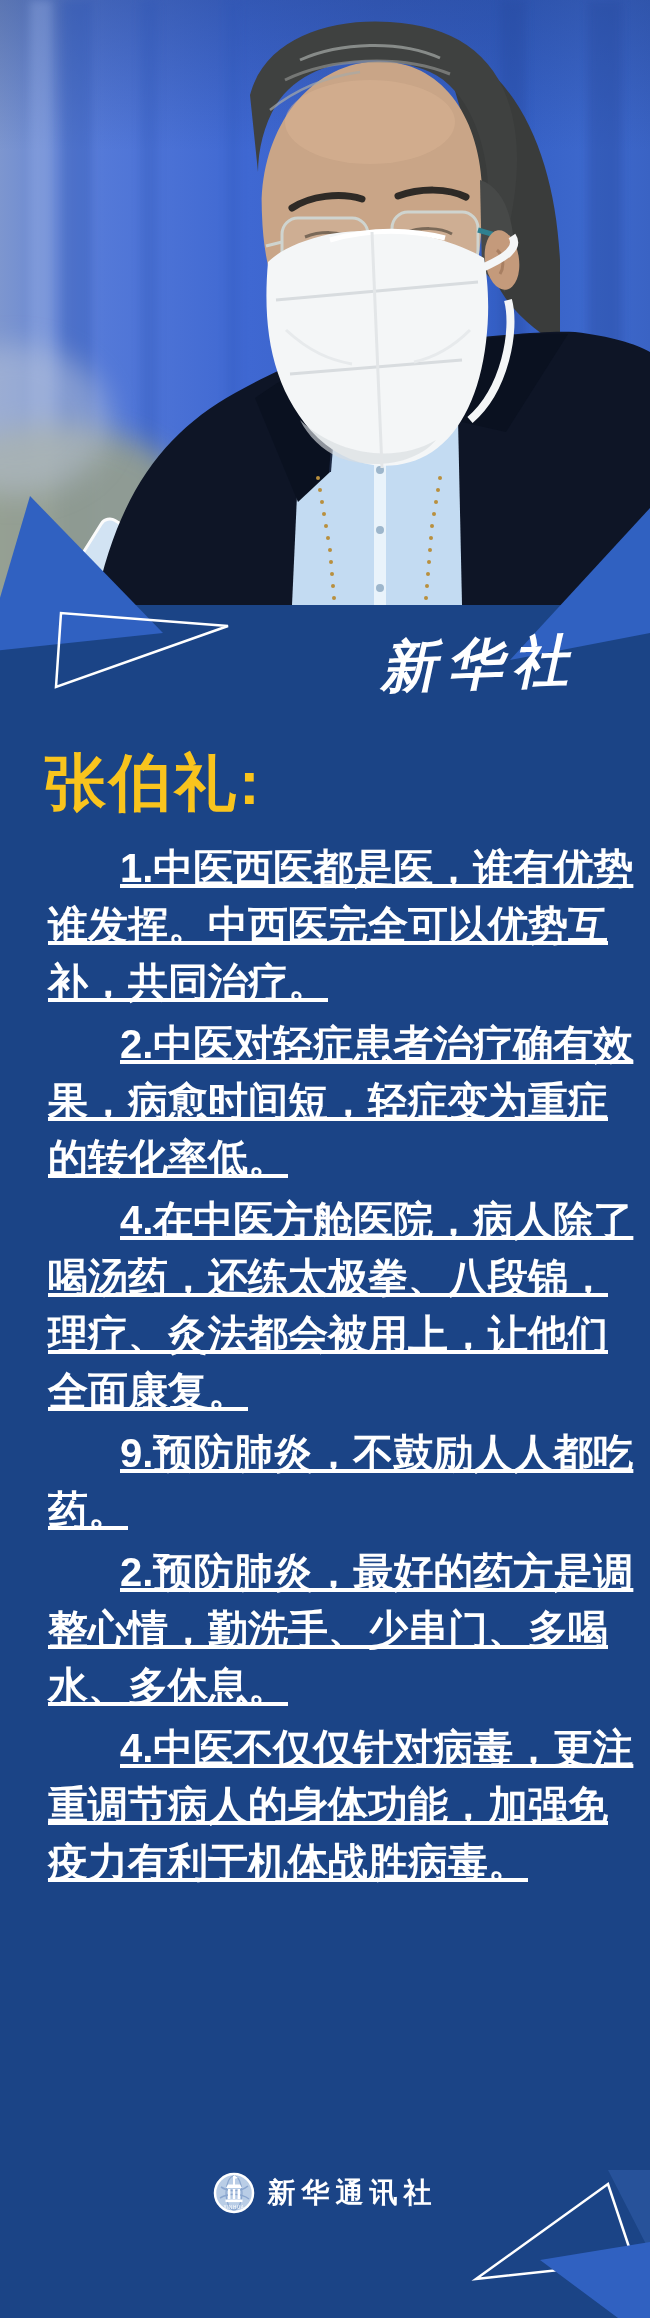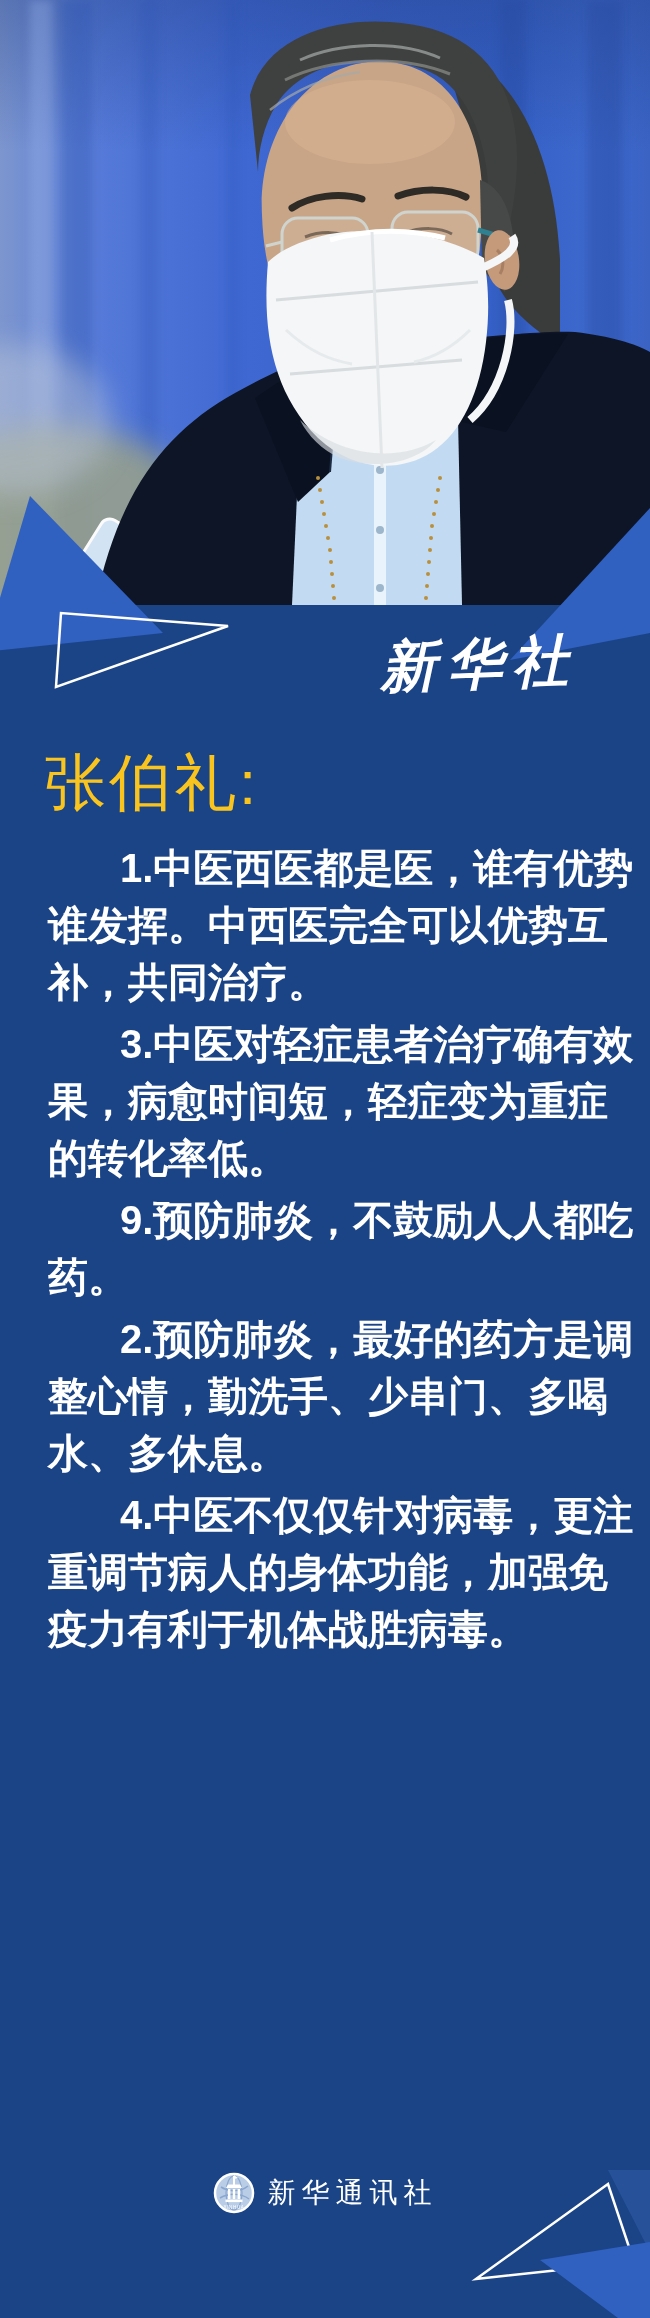--- a/index.html
+++ b/index.html
@@ -13,36 +13,37 @@
   .calligraphy{
     position:absolute;right:72px;top:636px;
     font-family:"Liberation Serif","DejaVu Serif",serif;
     font-style:italic;font-weight:700;
     font-size:56px;line-height:1;color:#ffffff;letter-spacing:10px;
     transform:rotate(-2deg);
     white-space:nowrap;
   }
   .speaker{
     position:absolute;left:44px;top:746px;
-    font-size:62px;line-height:74px;font-weight:400;
+    font-size:62px;line-height:74px;font-weight:700;
     color:#f9c41d;letter-spacing:3px;white-space:nowrap;
   }
   .quotes{
     position:absolute;left:48px;top:840px;width:590px;
     color:#ffffff;font-weight:700;
     font-size:40px;line-height:57px;
     text-align:left;
+    text-decoration:underline;
   }
   .quotes p{margin:0 0 5px 0;text-indent:72px;}
   .footer{
     position:absolute;left:0;top:2172px;width:650px;
     display:flex;align-items:center;justify-content:center;gap:13px;
   }
   .agency{
-    color:#ffffff;font-size:28px;letter-spacing:6px;font-weight:400;white-space:nowrap;
+    color:#ffffff;font-size:28px;letter-spacing:6px;font-weight:700;white-space:nowrap;
   }
 </style>
 </head>
 <body>
 
 <div class="page">
 
   <div class="photo">
     <svg width="650" height="605" viewBox="0 0 650 605">
       <defs>
@@ -175,21 +176,22 @@
     <polygon points="608,2184 476,2279 634,2262" fill="none" stroke="#ffffff" stroke-width="2.5"></polygon>
     <polygon points="540,2260 650,2242 650,2318 618,2318" fill="#3061c1"></polygon>
   </svg>
 
   <div class="calligraphy">新华社</div>
 
   <div class="speaker">张伯礼:</div>
 
   <div class="quotes">
     <p>1.中医西医都是医，谁有优势谁发挥。中西医完全可以优势互补，共同治疗。</p>
-    <p>3.中医对轻症患者治疗确有效果，病愈时间短，轻症变为重症的转化率低。</p>
+    <p>2.中医对轻症患者治疗确有效果，病愈时间短，轻症变为重症的转化率低。</p>
+    <p>4.在中医方舱医院，病人除了喝汤药，还练太极拳、八段锦，理疗、灸法都会被用上，让他们全面康复。</p>
     <p>9.预防肺炎，不鼓励人人都吃药。</p>
     <p>2.预防肺炎，最好的药方是调整心情，勤洗手、少串门、多喝水、多休息。</p>
     <p>4.中医不仅仅针对病毒，更注重调节病人的身体功能，加强免疫力有利于机体战胜病毒。</p>
   </div>
 
   <div class="footer">
     <svg width="42" height="42" viewBox="0 0 42 42">
       <circle cx="21" cy="21" r="19" fill="#b9cde6"></circle>
       <circle cx="21" cy="21" r="19" fill="none" stroke="#ffffff" stroke-width="2.5"></circle>
       <path d="M7,26 C16,21 28,21 36,27" stroke="#8aa6cf" stroke-width="1.5" fill="none"></path>

